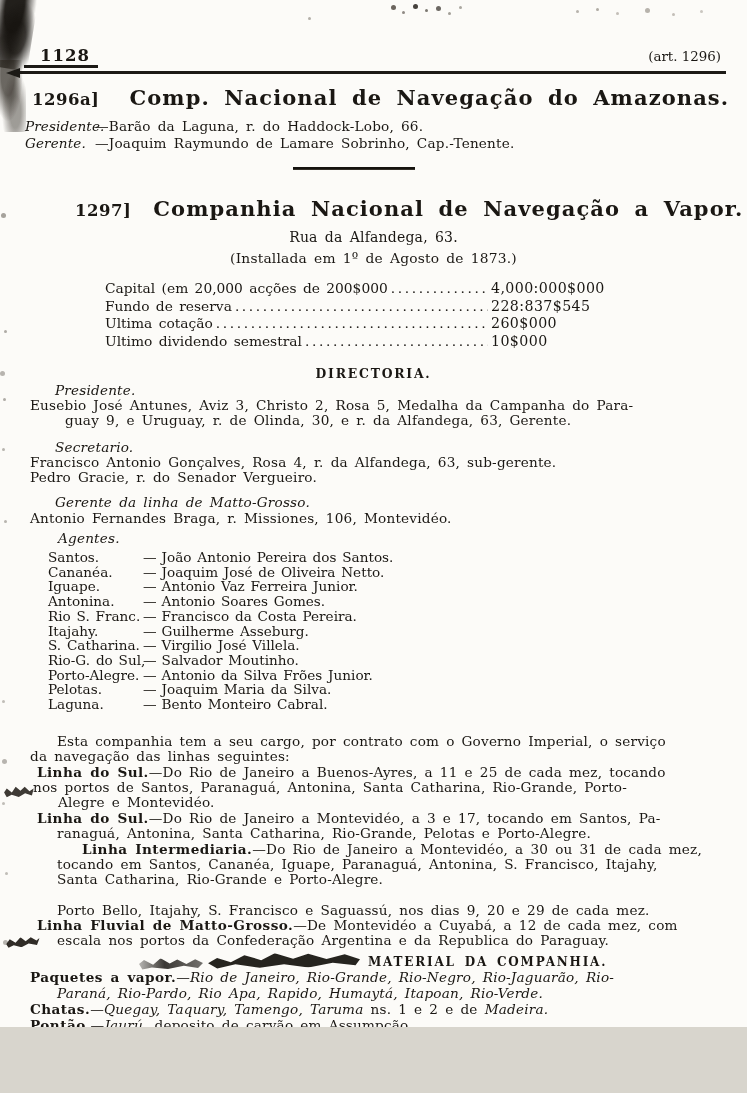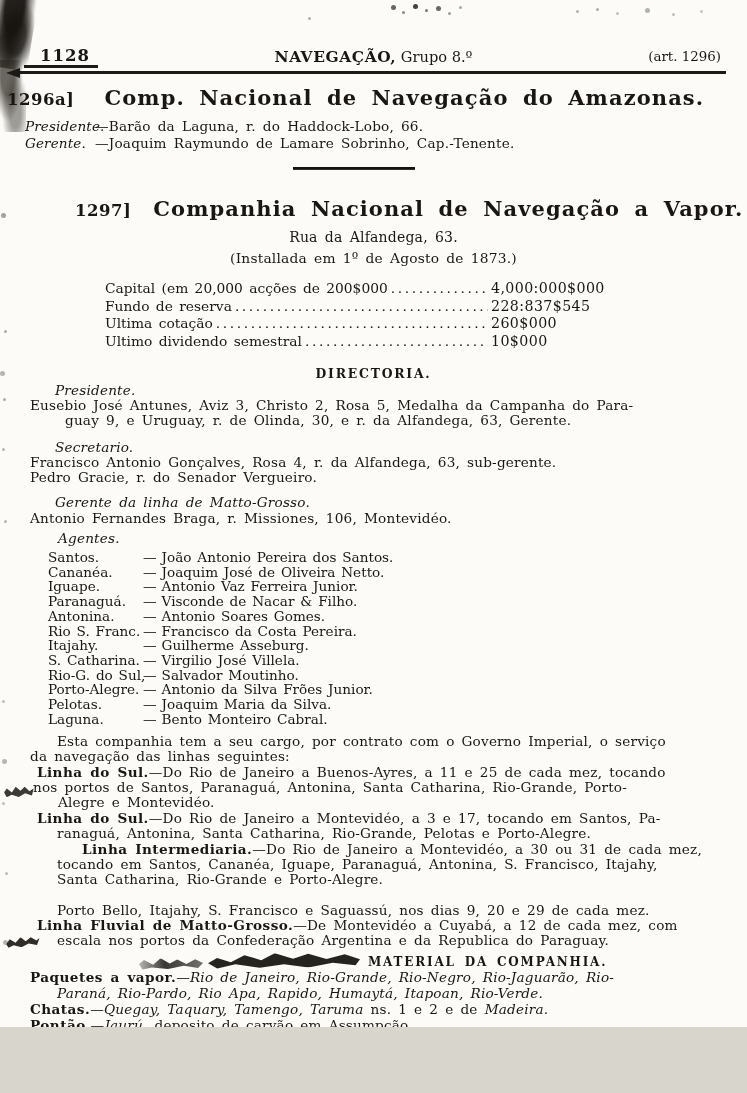--- a/index.html
+++ b/index.html
@@ -89,27 +89,26 @@
 </head>
 <body>
 
 <div class="page">
 
   <div class="stain stain-tl-a"></div>
   <div class="stain stain-tl-b"></div>
   <div class="specks"></div>
 
   <div class="pagenum">1128</div>
-  <div class="runtitle"><span class="bold">NAVEGAÇÃO,</span><span> Grupo 8.º</span></div>
   <div class="artref">(art. 1296)</div>
   <div class="rule pagenum-rule"></div>
   <div class="rule head-rule"></div>
   <div class="head-rule-arrow"></div>
 
-  <div class="entry-head" style="left:7px;top:85px;">
+  <div class="entry-head" style="left:32px;top:85px;">
     <span class="entry-num">1296a]</span>
     <span class="entry-title" style="margin-left:30px;">Comp. Nacional de Navegação do Amazonas.</span>
   </div>
   <div class="line" style="left:25px;top:119px;"><span class="role-label">Presidente.</span><span>—Barão da Laguna, r. do Haddock-Lobo, 66.</span></div>
   <div class="line" style="left:25px;top:136px;"><span class="role-label">Gerente.</span><span>—Joaquim Raymundo de Lamare Sobrinho, Cap.-Tenente.</span></div>
   <div class="rule divider"></div>
 
   <div class="entry-head" style="left:75px;top:196px;">
     <span class="entry-num">1297]</span>
     <span class="entry-title" style="margin-left:22px;">Companhia Nacional de Navegação a Vapor.</span>
@@ -152,21 +151,20 @@
 
   <div class="line italic" style="left:55px;top:495px;">Gerente da linha de Matto-Grosso.</div>
   <div class="line" style="left:30px;top:511px;">Antonio Fernandes Braga, r. Missiones, 106, Montevidéo.</div>
 
   <div class="line italic" style="left:58px;top:531px;">Agentes.</div>
 
   <div class="agents">
     <div class="agent-row"><span class="agent-place">Santos.</span><span class="agent-dash">—</span><span>João Antonio Pereira dos Santos.</span></div>
     <div class="agent-row"><span class="agent-place">Cananéa.</span><span class="agent-dash">—</span><span>Joaquim José de Oliveira Netto.</span></div>
     <div class="agent-row"><span class="agent-place">Iguape.</span><span class="agent-dash">—</span><span>Antonio Vaz Ferreira Junior.</span></div>
-    <div class="agent-row"><span class="agent-place">Paranaguá.</span><span class="agent-dash">—</span><span>Visconde de Nacar &amp; Filho.</span></div>
     <div class="agent-row"><span class="agent-place">Antonina.</span><span class="agent-dash">—</span><span>Antonio Soares Gomes.</span></div>
     <div class="agent-row"><span class="agent-place">Rio S. Franc.</span><span class="agent-dash">—</span><span>Francisco da Costa Pereira.</span></div>
     <div class="agent-row"><span class="agent-place">Itajahy.</span><span class="agent-dash">—</span><span>Guilherme Asseburg.</span></div>
     <div class="agent-row"><span class="agent-place">S. Catharina.</span><span class="agent-dash">—</span><span>Virgilio José Villela.</span></div>
     <div class="agent-row"><span class="agent-place">Rio-G. do Sul,</span><span class="agent-dash">—</span><span>Salvador Moutinho.</span></div>
     <div class="agent-row"><span class="agent-place">Porto-Alegre.</span><span class="agent-dash">—</span><span>Antonio da Silva Frões Junior.</span></div>
     <div class="agent-row"><span class="agent-place">Pelotas.</span><span class="agent-dash">—</span><span>Joaquim Maria da Silva.</span></div>
     <div class="agent-row"><span class="agent-place">Laguna.</span><span class="agent-dash">—</span><span>Bento Monteiro Cabral.</span></div>
   </div>
 

